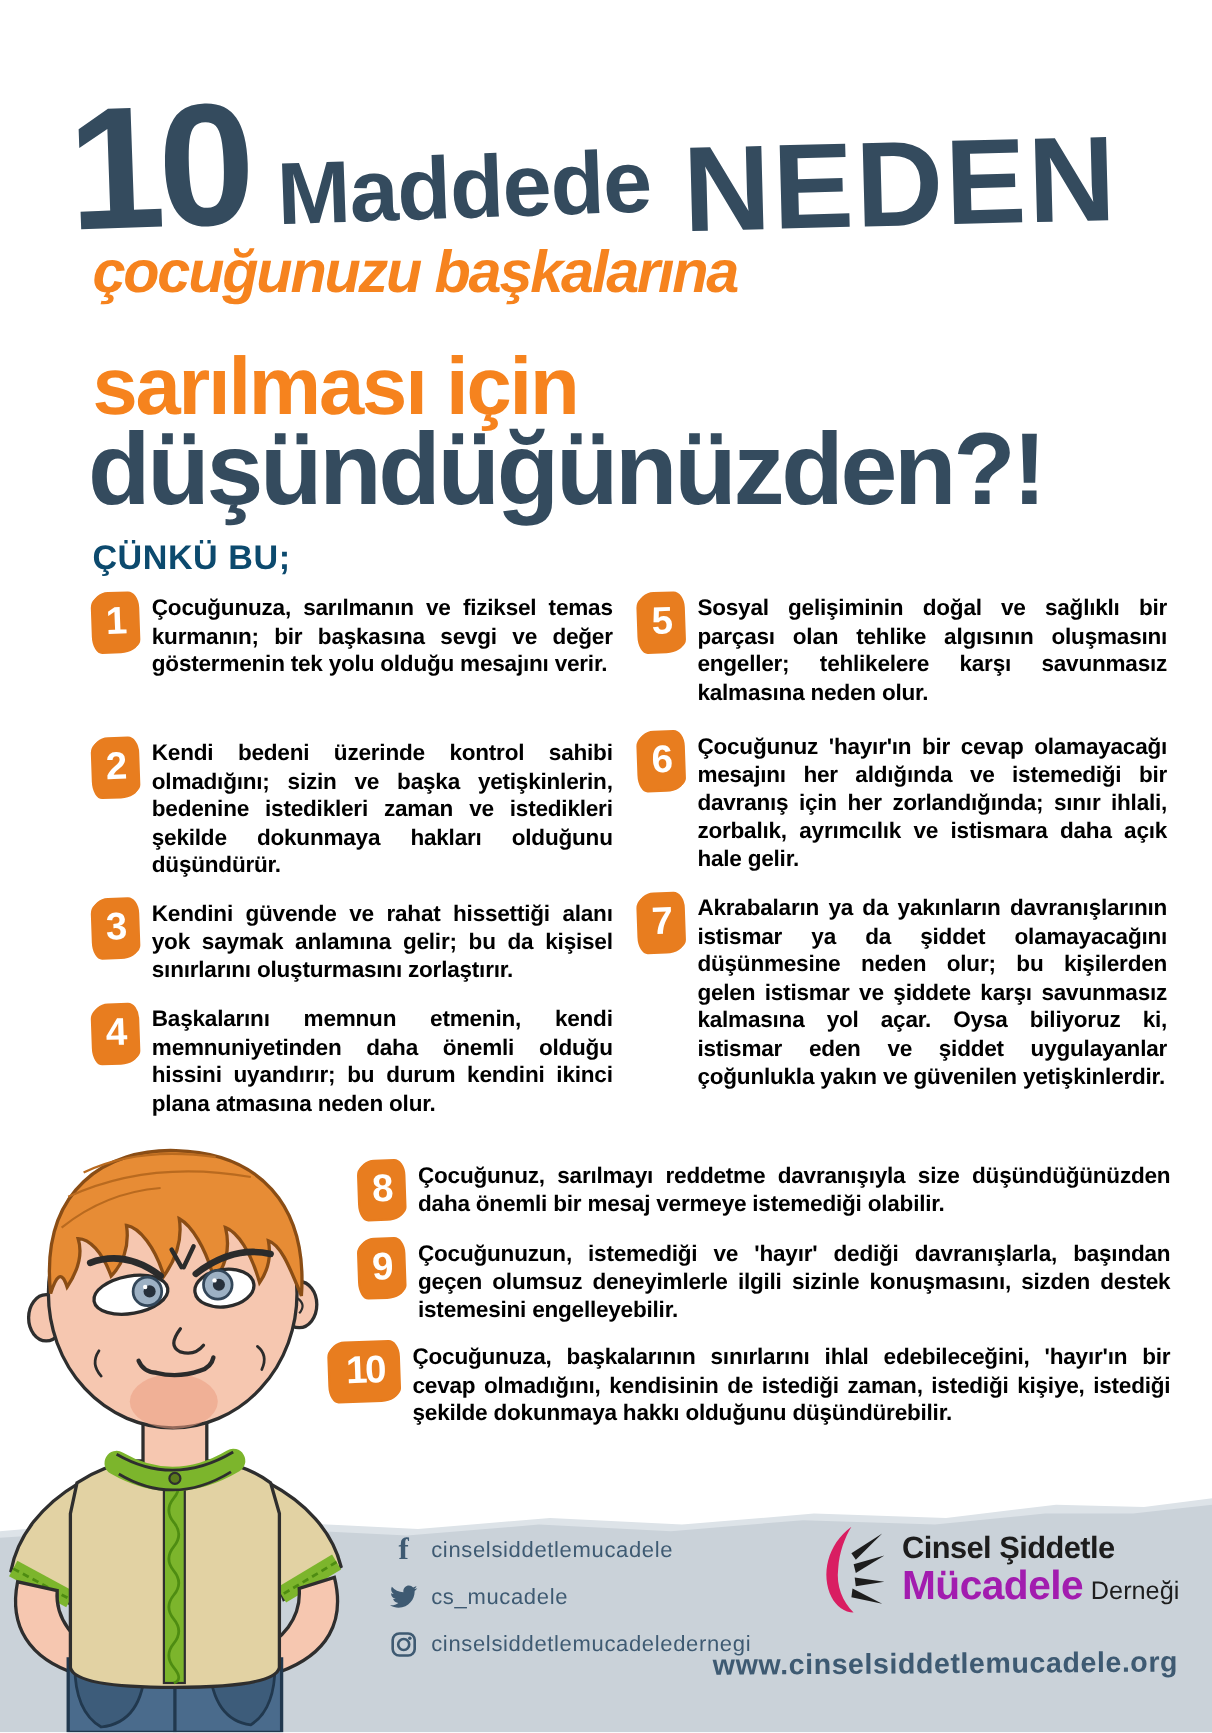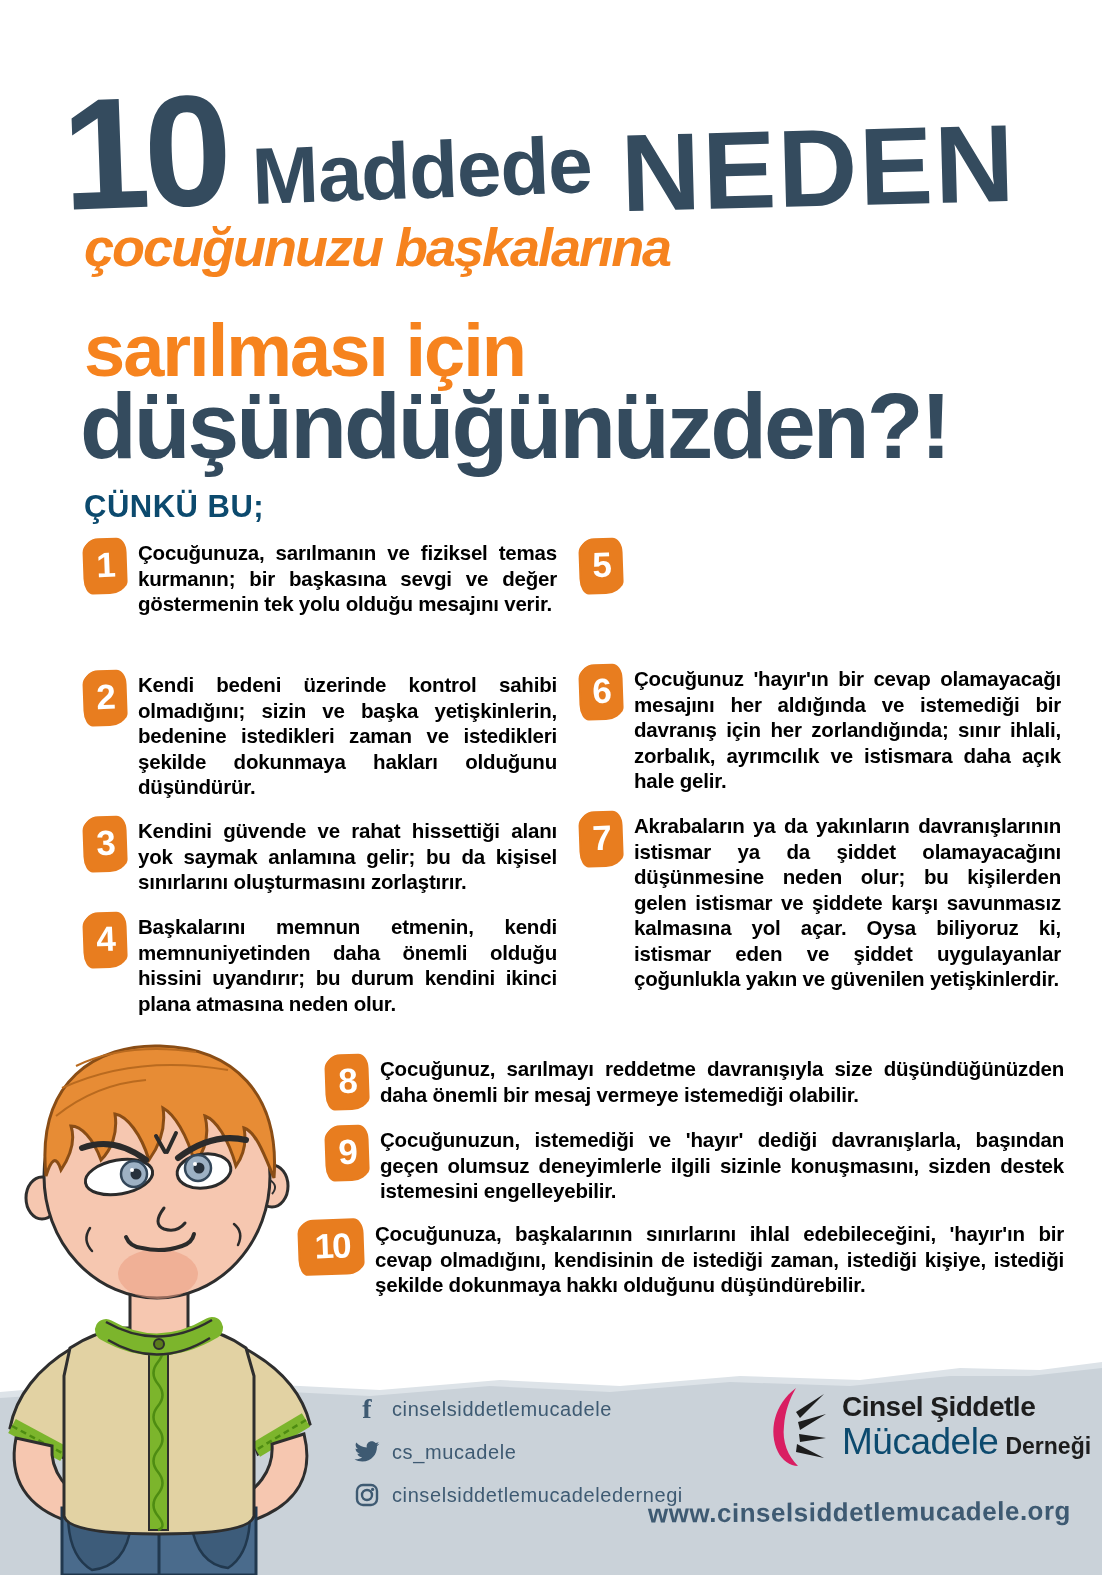--- a/index.html
+++ b/index.html
@@ -44,26 +44,26 @@
   .i9{left:327px;top:1127px;width:737px;}
   .i10{left:300px;top:1221px;width:764px;}
 
   
   .band{position:absolute;left:0;top:1356px;width:1102px;height:219px;}
   .social{position:absolute;left:352px;top:1396px;}
   .social-row{display:flex;align-items:center;margin-bottom:17px;color:#3e5a72;}
   .social-row .glyph{width:30px;height:26px;flex:0 0 auto;margin-right:10px;display:flex;align-items:center;justify-content:center;}
   .social-row .handle{font-size:20px;font-weight:normal;letter-spacing:0.6px;color:#3e5a72;}
   .fb-f{font-family:"Liberation Serif",serif;font-weight:bold;font-size:28px;line-height:1;color:#3e5a72;}
-  .logo{position:absolute;left:766px;top:1386px;display:flex;align-items:center;}
+  .logo{position:absolute;left:744px;top:1386px;display:flex;align-items:center;}
   .logo-mark{width:64px;height:82px;margin-right:12px;}
   .logo-line1{font-size:28px;font-weight:bold;color:#1d1d1d;letter-spacing:-0.5px;line-height:1.1;}
   .logo-line2{display:flex;align-items:baseline;}
-  .logo-mucadele{font-size:37px;font-weight:normal;color:#0c4a6e;letter-spacing:-0.5px;line-height:1.05;}
-  .logo-dernegi{font-size:23px;font-weight:bold;color:#1d1d1d;margin-left:7px;}
+  .logo-mucadele{font-size:37px;font-weight:bold;color:#a21caf;letter-spacing:-0.5px;line-height:1.05;}
+  .logo-dernegi{font-size:23px;font-weight:normal;color:#1d1d1d;margin-left:7px;}
   .website{position:absolute;left:648px;top:1497px;font-size:26px;font-weight:bold;color:#3e5a72;letter-spacing:0.5px;transform:rotate(-0.4deg);}
 
   
   .boy{position:absolute;left:6px;top:1036px;width:346px;height:539px;z-index:5;}
   .band-wrap{z-index:1;}
   .content{z-index:3;}
 </style>
 </head>
 <body>
 
@@ -97,20 +97,21 @@
     <div class="item i3">
       <div class="badge">3</div>
       <div class="txt">Kendini güvende ve rahat hissettiği alanı yok saymak anlamına gelir; bu da kişisel sınırlarını oluşturmasını zorlaştırır.</div>
     </div>
     <div class="item i4">
       <div class="badge">4</div>
       <div class="txt">Başkalarını memnun etmenin, kendi memnuniyetinden daha önemli olduğu hissini uyandırır; bu durum kendini ikinci plana atmasına neden olur.</div>
     </div>
     <div class="item i5">
       <div class="badge">5</div>
+      <div class="txt">Sosyal gelişiminin doğal ve sağlıklı bir parçası olan tehlike algısının oluşmasını engeller; tehlikelere karşı savunmasız kalmasına neden olur.</div>
     </div>
     <div class="item i6">
       <div class="badge">6</div>
       <div class="txt">Çocuğunuz 'hayır'ın bir cevap olamayacağı mesajını her aldığında ve istemediği bir davranış için her zorlandığında; sınır ihlali, zorbalık, ayrımcılık ve istismara daha açık hale gelir.</div>
     </div>
     <div class="item i7">
       <div class="badge">7</div>
       <div class="txt">Akrabaların ya da yakınların davranışlarının istismar ya da şiddet olamayacağını düşünmesine neden olur; bu kişilerden gelen istismar ve şiddete karşı savunmasız kalmasına yol açar. Oysa biliyoruz ki, istismar eden ve şiddet uygulayanlar çoğunlukla yakın ve güvenilen yetişkinlerdir.</div>
     </div>
     <div class="item i8">

